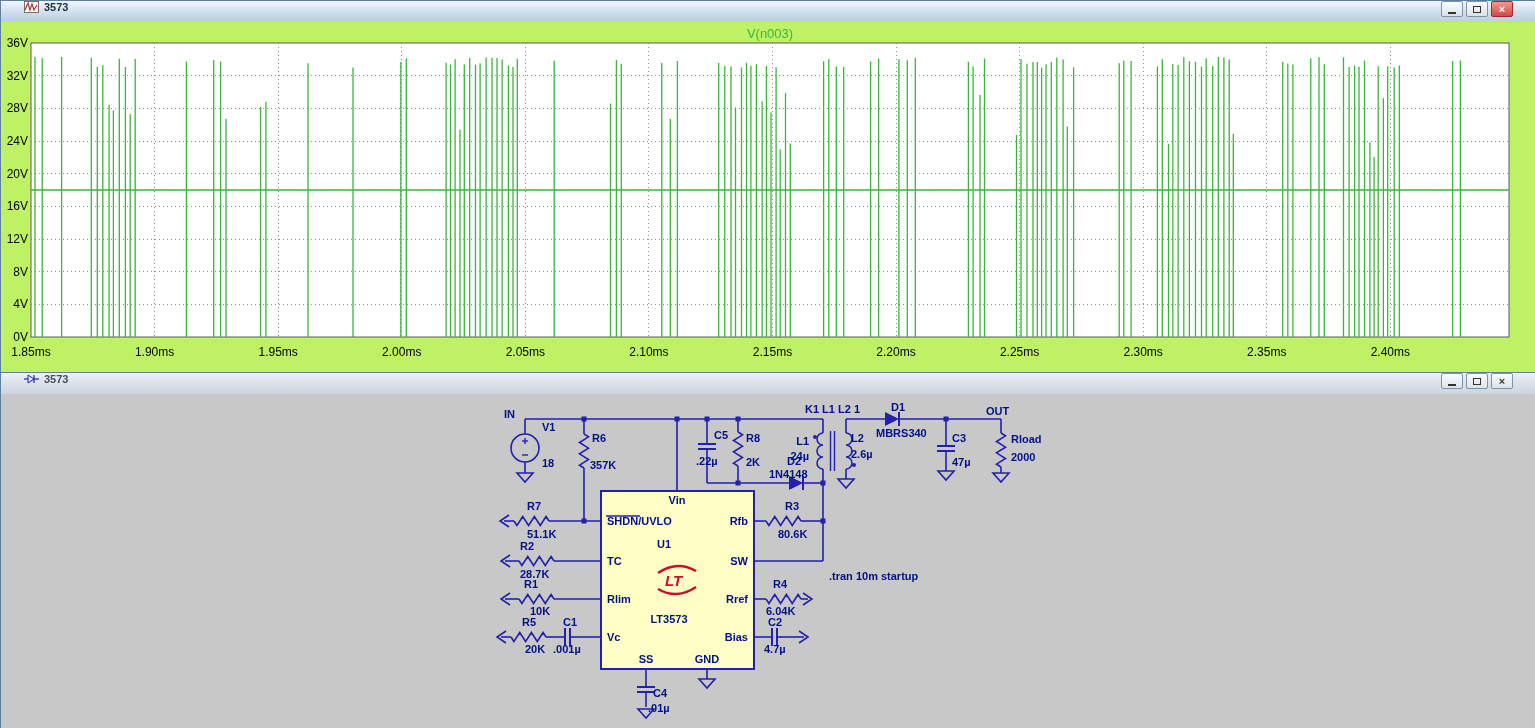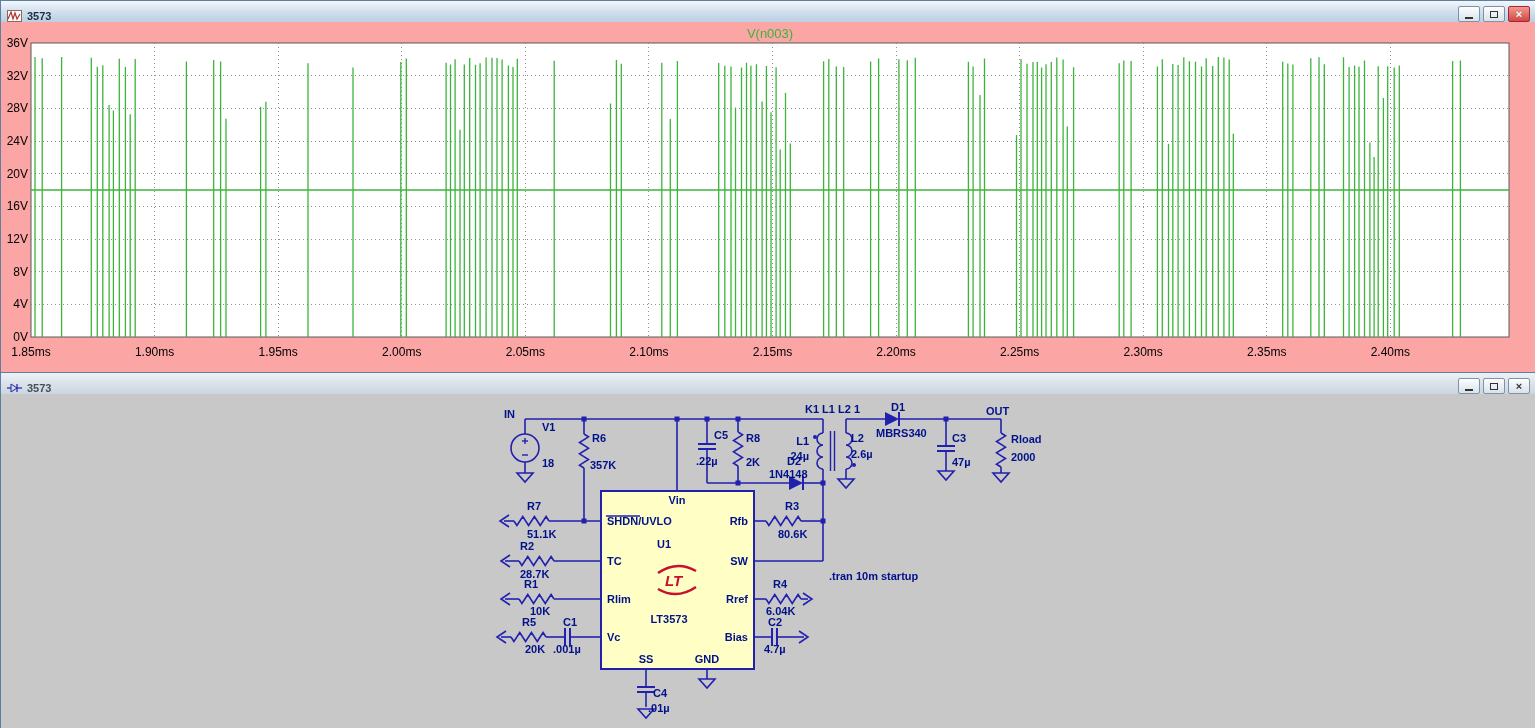--- a/index.html
+++ b/index.html
@@ -1,27 +1,27 @@
 <!DOCTYPE html>
 <html><head>
 <meta charset="utf-8">
 <style>
   html,body{margin:0;padding:0}
   body{width:1535px;height:728px;position:relative;overflow:hidden;
        background:#9fb6c9;font-family:"Liberation Sans",sans-serif}
   .window{position:absolute;left:0;width:1535px;border:1px solid #5f7f9f}
   #wave-window{top:0;height:372px}
   #sch-window{top:372px;height:356px}
-  .titlebar{height:21px;display:flex;align-items:flex-end;gap:5px;padding:0 6px;
+  .titlebar{height:21px;display:flex;align-items:flex-start;gap:5px;padding:0 23px;
             background:linear-gradient(#f2f7fc,#cfdeec 55%,#b9cfe3);
             border-bottom:1px solid #8fa9c2;font-size:11px;color:#1c2f42;
             font-weight:bold;user-select:none}
   .titlebar.inactive{background:linear-gradient(#eef2f6,#d9e0e8 55%,#ccd6e0);color:#44505c}
   .client{position:absolute;left:0;right:0;top:21px;bottom:0}
-  #wave-client{background:#fca5a5}
+  #wave-client{background:#bef264}
   #sch-client{background:#c8c8c8}
   .winbtns{margin-left:auto;display:flex;gap:3px;align-items:center}
   .wbtn{width:20px;height:14px;border:1px solid #7d93a8;border-radius:2px;
         background:linear-gradient(#fdfefe,#d9e2ea);display:flex;align-items:center;
         justify-content:center;font-size:11px;line-height:1;color:#333;cursor:pointer}
   .wbtn.close-active{background:linear-gradient(#f09a8e,#cf4a43);border-color:#a23;
         color:#fff;font-weight:bold}
   .glyph-min{width:8px;height:2px;background:#333;margin-top:7px}
   .glyph-max{width:8px;height:7px;border:1.5px solid #333;box-sizing:border-box}
   .ticon{display:flex;align-items:center}

